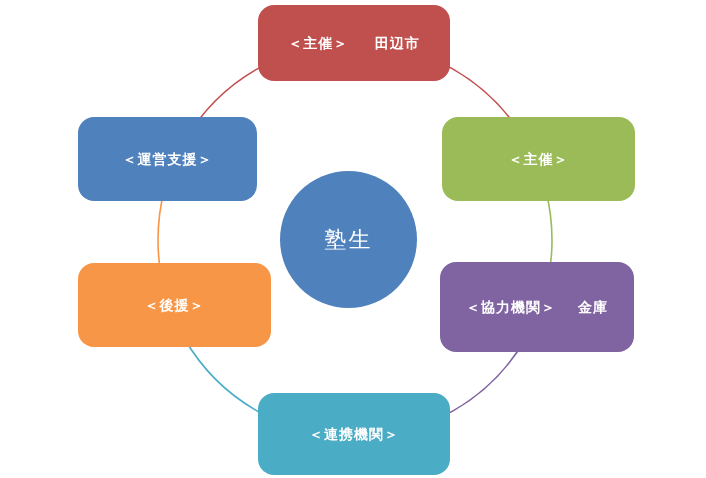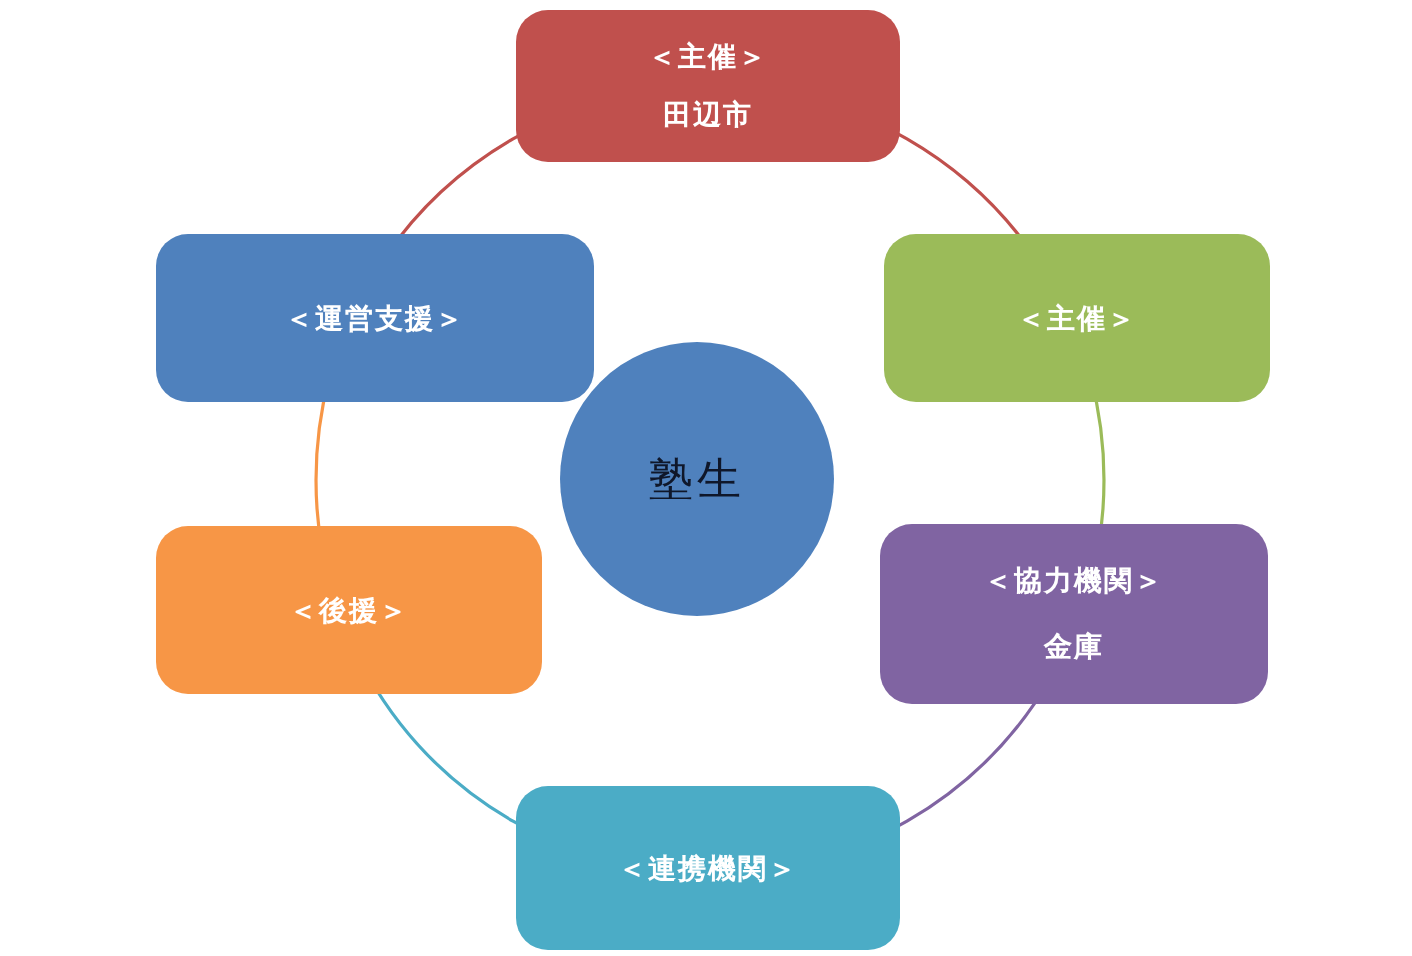--- a/index.html
+++ b/index.html
@@ -25,44 +25,44 @@
   }
   .node {
     position: absolute;
     z-index: 2;
     border-radius: 16px;
     color: #ffffff;
     font-weight: bold;
     font-size: 14px;
     letter-spacing: 1px;
     display: flex;
-    flex-direction: column;
+    flex-direction: row;
     justify-content: space-evenly;
     align-items: center;
     text-align: center;
     padding: 4px 4px;
     box-sizing: border-box;
     line-height: 1.2;
   }
   .node span { display: block; white-space: nowrap; }
   .node-top        { left: 258px; top:   5px; width: 192px; height: 76px; }
   .node-upper-right{ left: 442px; top: 117px; width: 193px; height: 84px; }
   .node-lower-right{ left: 440px; top: 262px; width: 194px; height: 90px; }
   .node-bottom     { left: 258px; top: 393px; width: 192px; height: 82px; }
   .node-lower-left { left:  78px; top: 263px; width: 193px; height: 84px; }
-  .node-upper-left { left:  78px; top: 117px; width: 219px; height: 84px; }
+  .node-upper-left { left:  78px; top: 117px; width: 179px; height: 84px; }
   .center-circle {
     position: absolute;
     z-index: 3;
     left: 280px;
     top: 171px;
     width: 137px;
     height: 137px;
     border-radius: 50%;
-    color: #0f172a;
+    color: #ffffff;
     font-size: 22px;
     letter-spacing: 2px;
     display: flex;
     align-items: center;
     justify-content: center;
   }
 </style>
 </head>
 <body>
 

